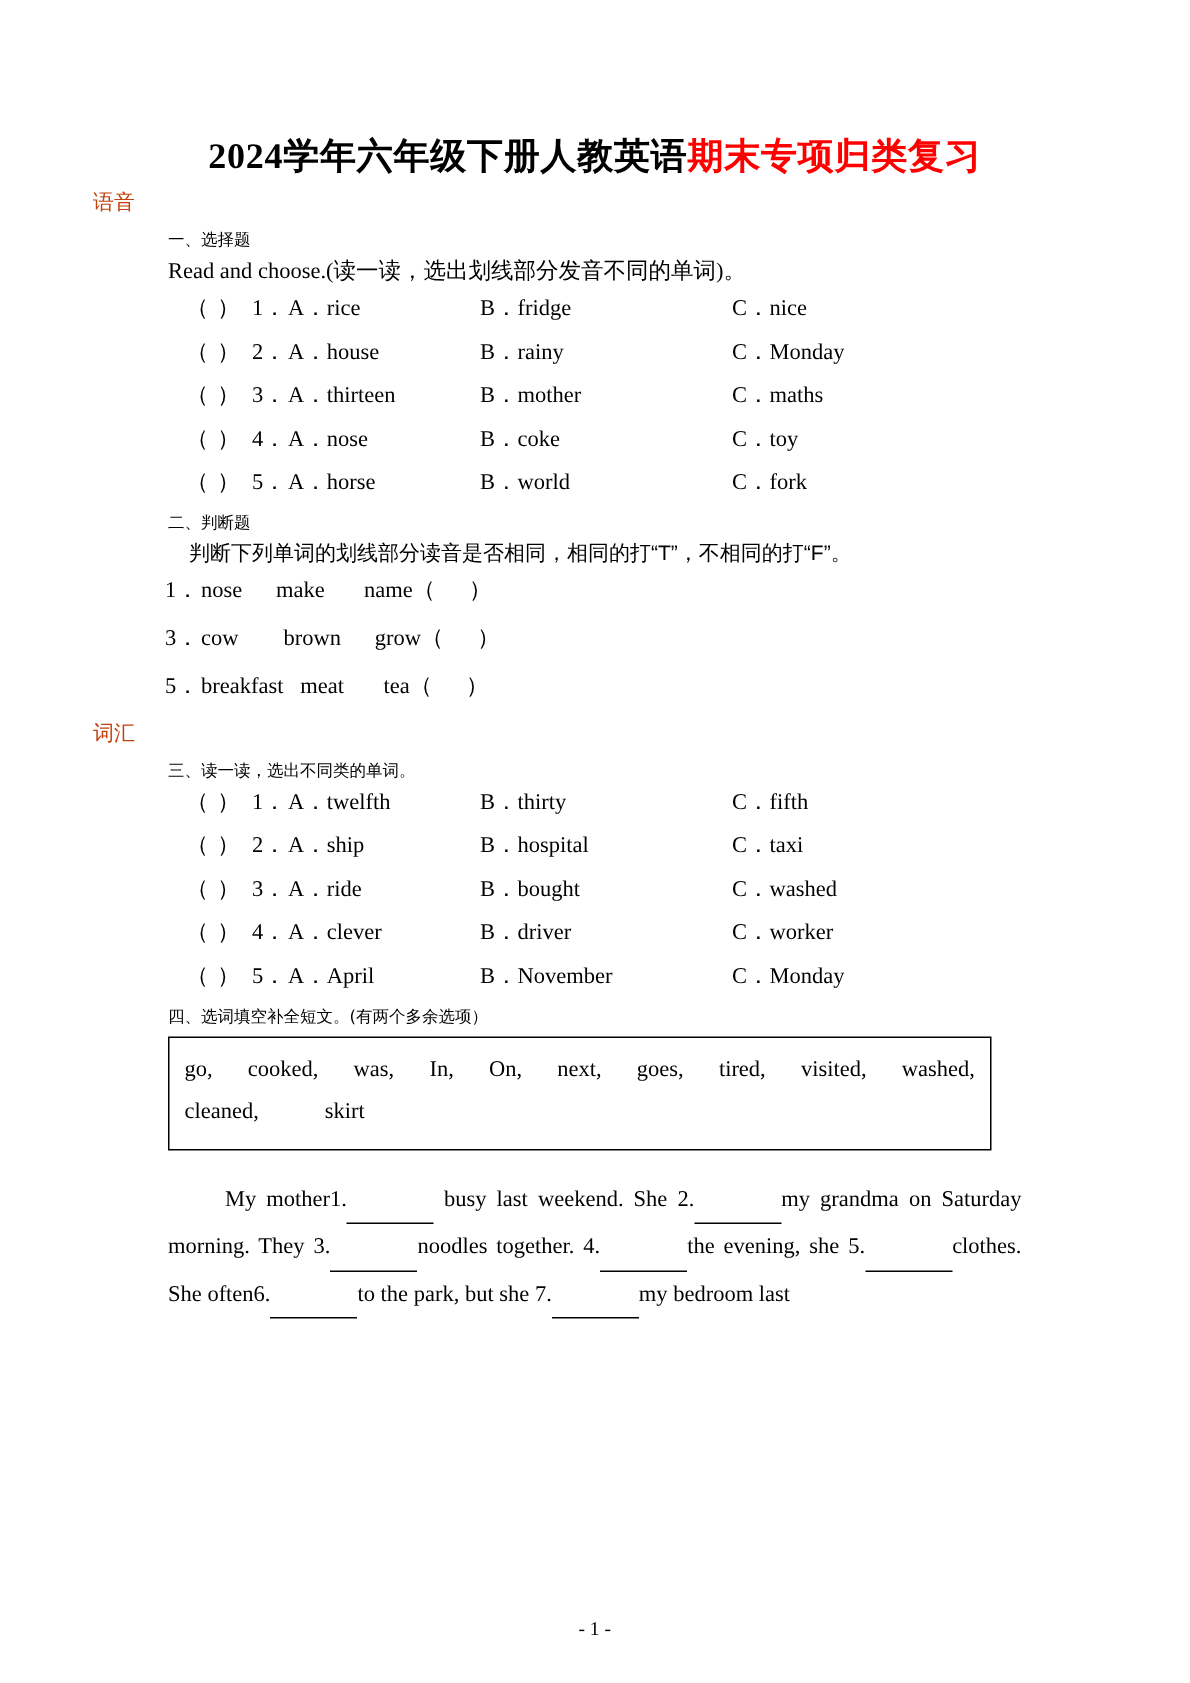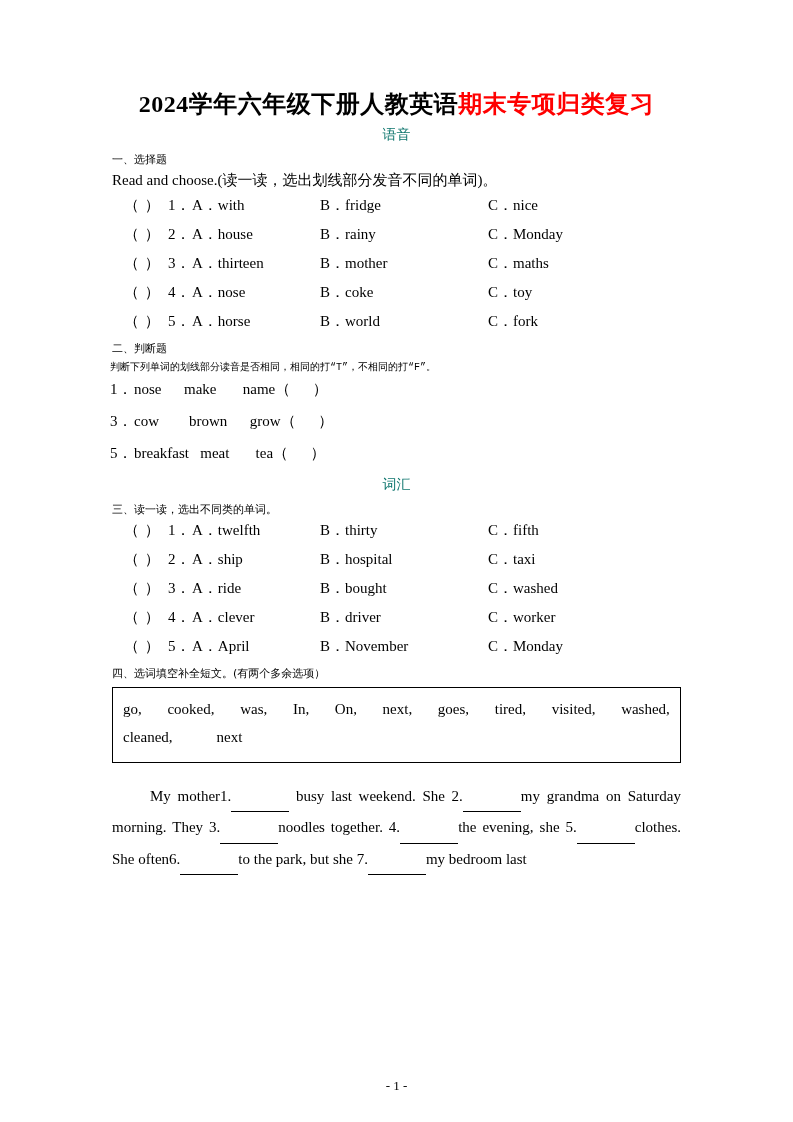--- a/index.html
+++ b/index.html
@@ -26,40 +26,40 @@
     font-size: 24px;
     font-weight: bold;
     margin-top: 18px;
     margin-bottom: 2px;
     letter-spacing: 0.5px;
   }
   .doc-title .red {
     color: #ff0000;
   }
   .section-head {
-    text-align: center;
-    color: #0f766e;
+    text-align: left;
+    color: #c2410c;
     font-size: 14px;
     margin: 6px 0 8px 0;
     font-family: "DejaVu Sans", sans-serif;
   }
   .sec-label {
     font-size: 11px;
     margin: 6px 0 4px 50px;
     font-family: "DejaVu Sans", sans-serif;
   }
   .instr {
     font-size: 15px;
     margin: 2px 0 6px 50px;
     font-family: "Liberation Serif", serif;
   }
   .instr-cn {
-    font-size: 10px;
-    margin: 2px 0 6px 48px;
-    font-family: Liberation Mono, monospace;
+    font-size: 14px;
+    margin: 2px 0 6px 64px;
+    font-family: Liberation Sans, sans-serif;
   }
   .q-row {
     display: flex;
     align-items: baseline;
     font-size: 15px;
     margin: 0 0 10px 62px;
   }
   .q-paren {
     width: 44px;
     flex: 0 0 44px;
@@ -75,21 +75,21 @@
   .opt-a { width: 128px; }
   .opt-b { width: 168px; }
   .opt-c { width: 150px; }
   .tf-row {
     font-size: 15px;
     margin: 0 0 13px 48px;
     white-space: pre;
   }
   .tf-row .num { display: inline-block; width: 24px; }
   .wordbank {
-    margin: 6px 50px 0 50px;
+    margin: 6px 70px 0 50px;
     border: 1px solid #000;
     padding: 8px 10px 10px 10px;
     font-size: 15px;
     line-height: 1.85;
   }
   .wb-line1 {
     display: flex;
     justify-content: space-between;
   }
   .wb-line2 {
@@ -130,21 +130,21 @@
   </div>
 
   <div class="section-head">语音</div>
 
   <div class="sec-label">一、选择题</div>
   <div class="instr">Read and choose.(读一读，选出划线部分发音不同的单词)。</div>
 
   <div class="q-row">
     <span class="q-paren">（    ）</span>
     <span class="q-num">1．</span>
-    <span class="opt opt-a">A．with</span>
+    <span class="opt opt-a">A．rice</span>
     <span class="opt opt-b">B．fridge</span>
     <span class="opt opt-c">C．nice</span>
   </div>
   <div class="q-row">
     <span class="q-paren">（    ）</span>
     <span class="q-num">2．</span>
     <span class="opt opt-a">A．house</span>
     <span class="opt opt-b">B．rainy</span>
     <span class="opt opt-c">C．Monday</span>
   </div>
@@ -227,21 +227,21 @@
       <span>In,</span>
       <span>On,</span>
       <span>next,</span>
       <span>goes,</span>
       <span>tired,</span>
       <span>visited,</span>
       <span>washed,</span>
     </div>
     <div class="wb-line2">
       <span>cleaned,</span>
-      <span>next</span>
+      <span>skirt</span>
     </div>
   </div>
 
   <div class="para">
     <span class="indent"></span><span>My mother1.</span><span class="blank"></span> <span>busy last weekend. She 2.</span><span class="blank"></span><span>my grandma on</span>
     <span>Saturday morning. They 3.</span><span class="blank"></span><span>noodles together. 4.</span><span class="blank"></span><span>the evening, she</span>
     <span>5.</span><span class="blank"></span><span>clothes. She often6.</span><span class="blank"></span><span>to the park, but she 7.</span><span class="blank"></span><span>my bedroom last</span>
   </div>
 
   <div class="footer">- 1 -</div>

